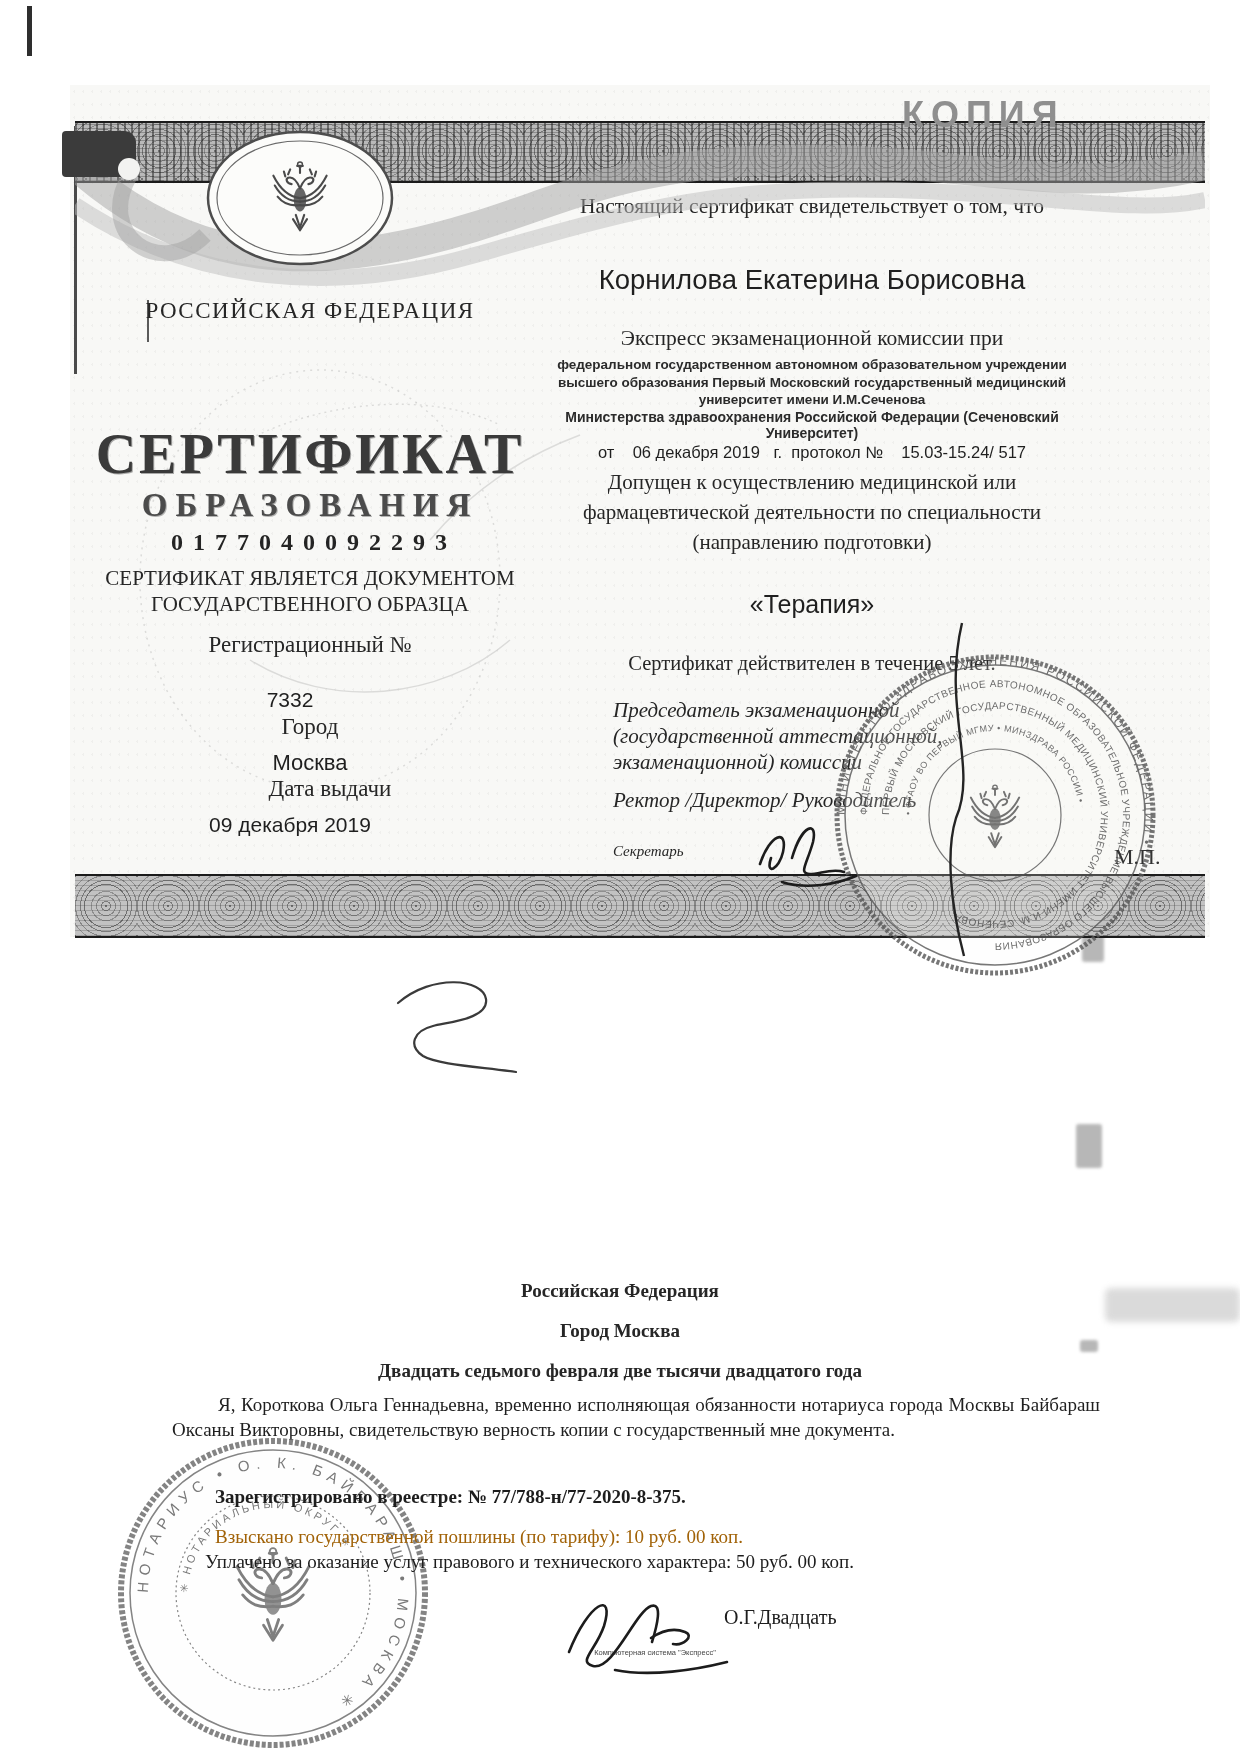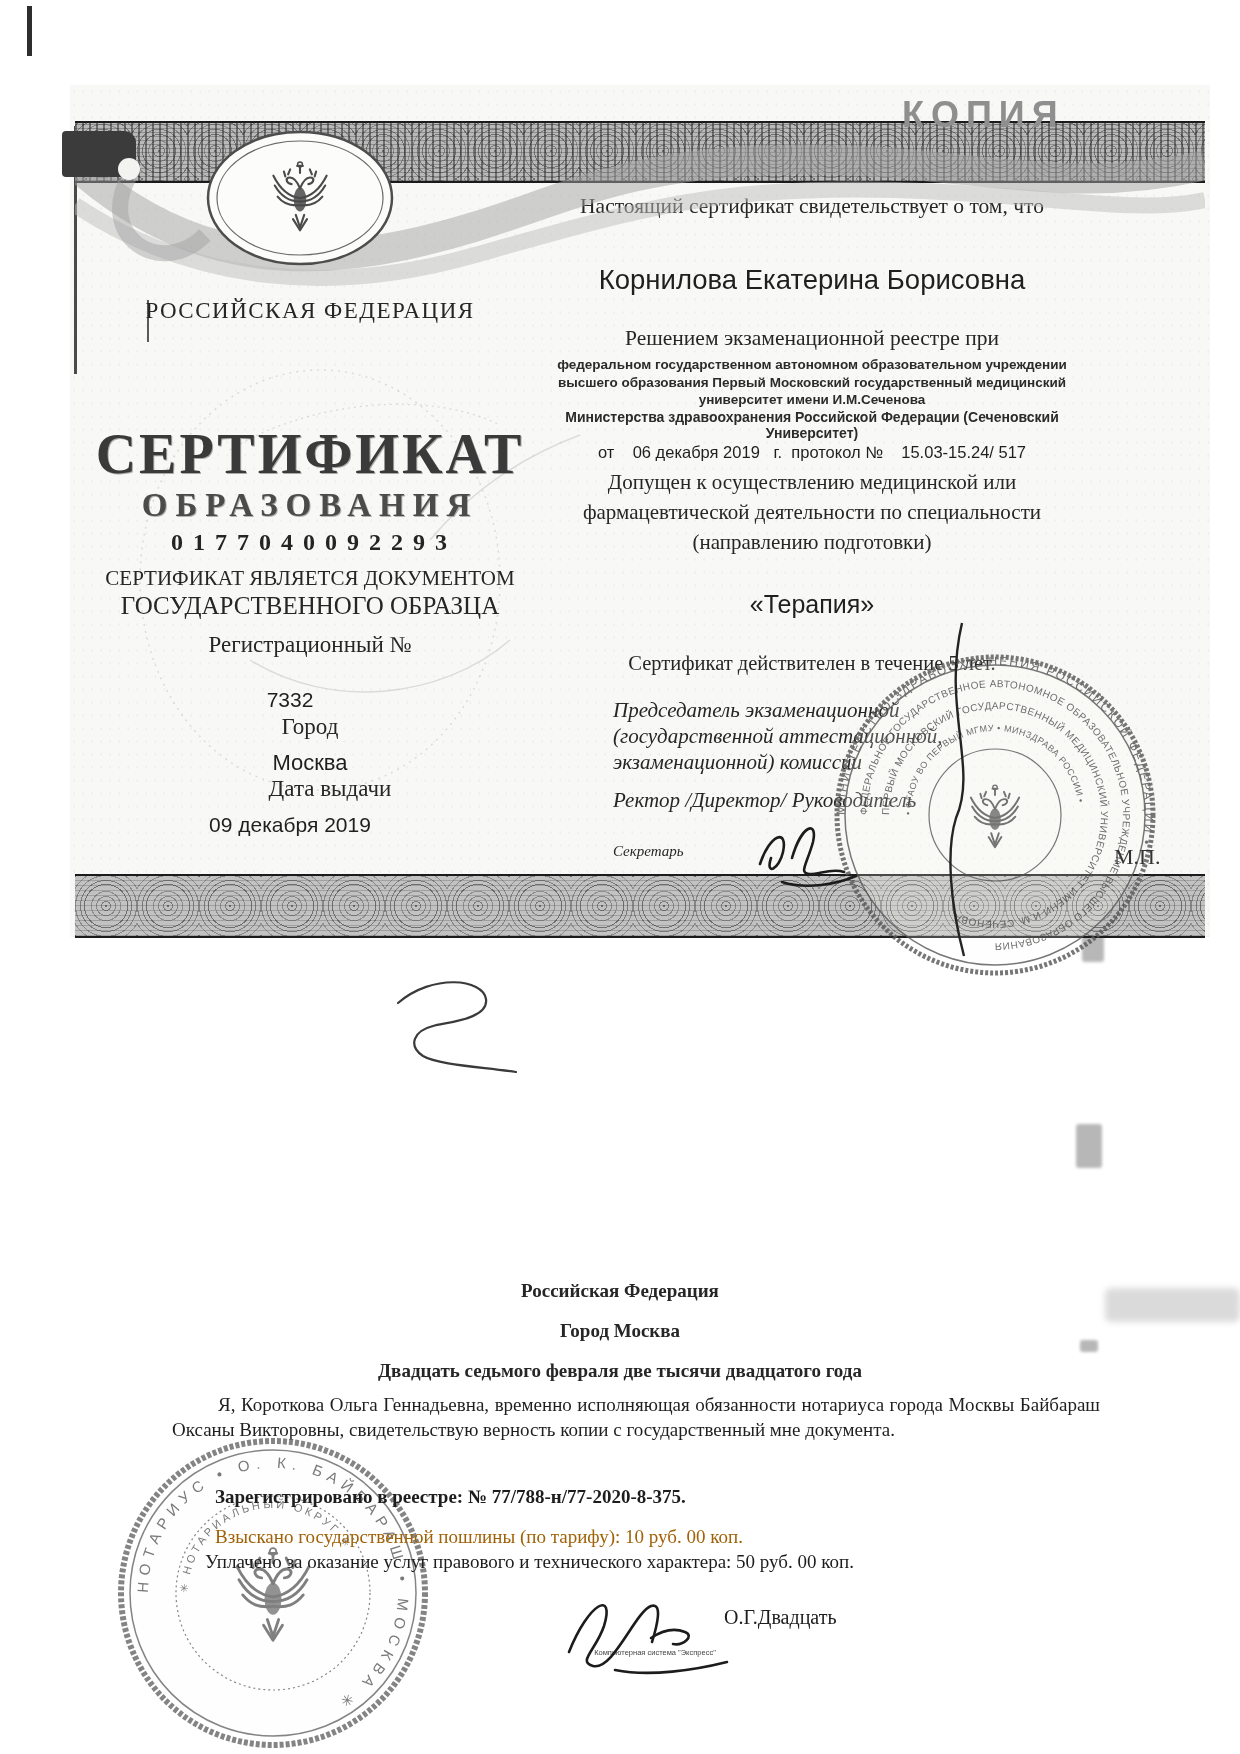--- a/index.html
+++ b/index.html
@@ -100,31 +100,31 @@
       <path d="M120,120 C200,70 320,60 390,95" stroke-dasharray="2 4" stroke-width="1.4"></path>
       <path d="M140,330 C220,380 330,370 400,310" stroke-width="1.4"></path>
     </g>
   </svg>
 
   <div class="abs serif-c left-col" style="top:298px;font-size:23px;letter-spacing:1.5px;">РОССИЙСКАЯ ФЕДЕРАЦИЯ</div>
   <div class="abs serif-c left-col" style="top:422px;font-size:56px;font-weight:700;letter-spacing:3px;color:#3a3a3a;text-shadow:1px 1px 0 rgba(90,90,90,.5);">СЕРТИФИКАТ</div>
   <div class="abs serif-c left-col" style="top:487px;font-size:33px;font-weight:700;letter-spacing:8px;color:#4b4b4b;text-shadow:1px 1px 0 rgba(110,110,110,.5);">ОБРАЗОВАНИЯ</div>
   <div class="abs serif-c left-col" style="top:529px;font-size:24px;font-weight:700;letter-spacing:2px;color:#242424;">0 1 7 7 0 4 0 0 9 2 2 9 3</div>
   <div class="abs serif-c left-col" style="top:566px;font-size:21px;">СЕРТИФИКАТ ЯВЛЯЕТСЯ ДОКУМЕНТОМ</div>
-  <div class="abs serif-c left-col" style="top:592px;font-size:25px;">ГОСУДАРСТВЕННОГО ОБРАЗЦА</div>
+  <div class="abs serif-c left-col" style="top:592px;font-size:21px;">ГОСУДАРСТВЕННОГО ОБРАЗЦА</div>
   <div class="abs serif-c left-col" style="top:632px;font-size:23px;">Регистрационный №</div>
   <div class="abs sans-c" style="left:95px;width:390px;top:688px;font-size:21px;">7332</div>
   <div class="abs serif-c left-col" style="top:714px;font-size:23px;">Город</div>
   <div class="abs sans-c" style="left:95px;width:430px;top:750px;font-size:22px;">Москва</div>
   <div class="abs serif-c" style="left:115px;width:430px;top:776px;font-size:23px;">Дата выдачи</div>
   <div class="abs sans-c" style="left:75px;width:430px;top:813px;font-size:21px;">09 декабря 2019</div>
 
   <div class="abs sans-c right-col" style="top:264px;font-size:27.5px;">Корнилова Екатерина Борисовна</div>
   <div class="abs serif-c right-col" style="top:194px;font-size:21.5px;">Настоящий сертификат свидетельствует о том, что</div>
-  <div class="abs serif-c right-col" style="top:326px;font-size:21.5px;">Решением экзаменационной реестре при</div>
+  <div class="abs serif-c right-col" style="top:326px;font-size:21.5px;">Экспресс экзаменационной комиссии при</div>
   <div class="abs sans-c right-col" style="top:356px;font-size:13.5px;line-height:1.3;font-weight:700;color:#2b2b2b;">федеральном государственном автономном образовательном учреждении высшего образования Первый Московский государственный медицинский университет имени И.М.Сеченова</div>
   <div class="abs sans-c right-col" style="top:409px;font-size:14px;font-weight:700;color:#2b2b2b;">Министерства здравоохранения Российской Федерации (Сеченовский Университет)</div>
   <div class="abs sans-c right-col" style="top:443px;font-size:16.5px;white-space:pre;">от    06 декабря 2019   г.  протокол №    15.03-15.24/ 517</div>
   <div class="abs serif-c right-col" style="top:470px;font-size:21px;">Допущен к осуществлению медицинской или</div>
   <div class="abs serif-c right-col" style="top:500px;font-size:21px;">фармацевтической деятельности по специальности</div>
   <div class="abs serif-c right-col" style="top:530px;font-size:21px;">(направлению подготовки)</div>
   <div class="abs sans-c right-col" style="top:590px;font-size:25px;">«Терапия»</div>
   <div class="abs serif-c right-col" style="top:652px;font-size:20.5px;">Сертификат действителен в течение 5 лет.</div>
   <div class="abs serif-c italic" style="left:613px;top:698px;font-size:21px;text-align:left;">Председатель экзаменационной</div>
   <div class="abs serif-c italic" style="left:613px;top:724px;font-size:21px;text-align:left;">(государственной аттестационной,</div>

